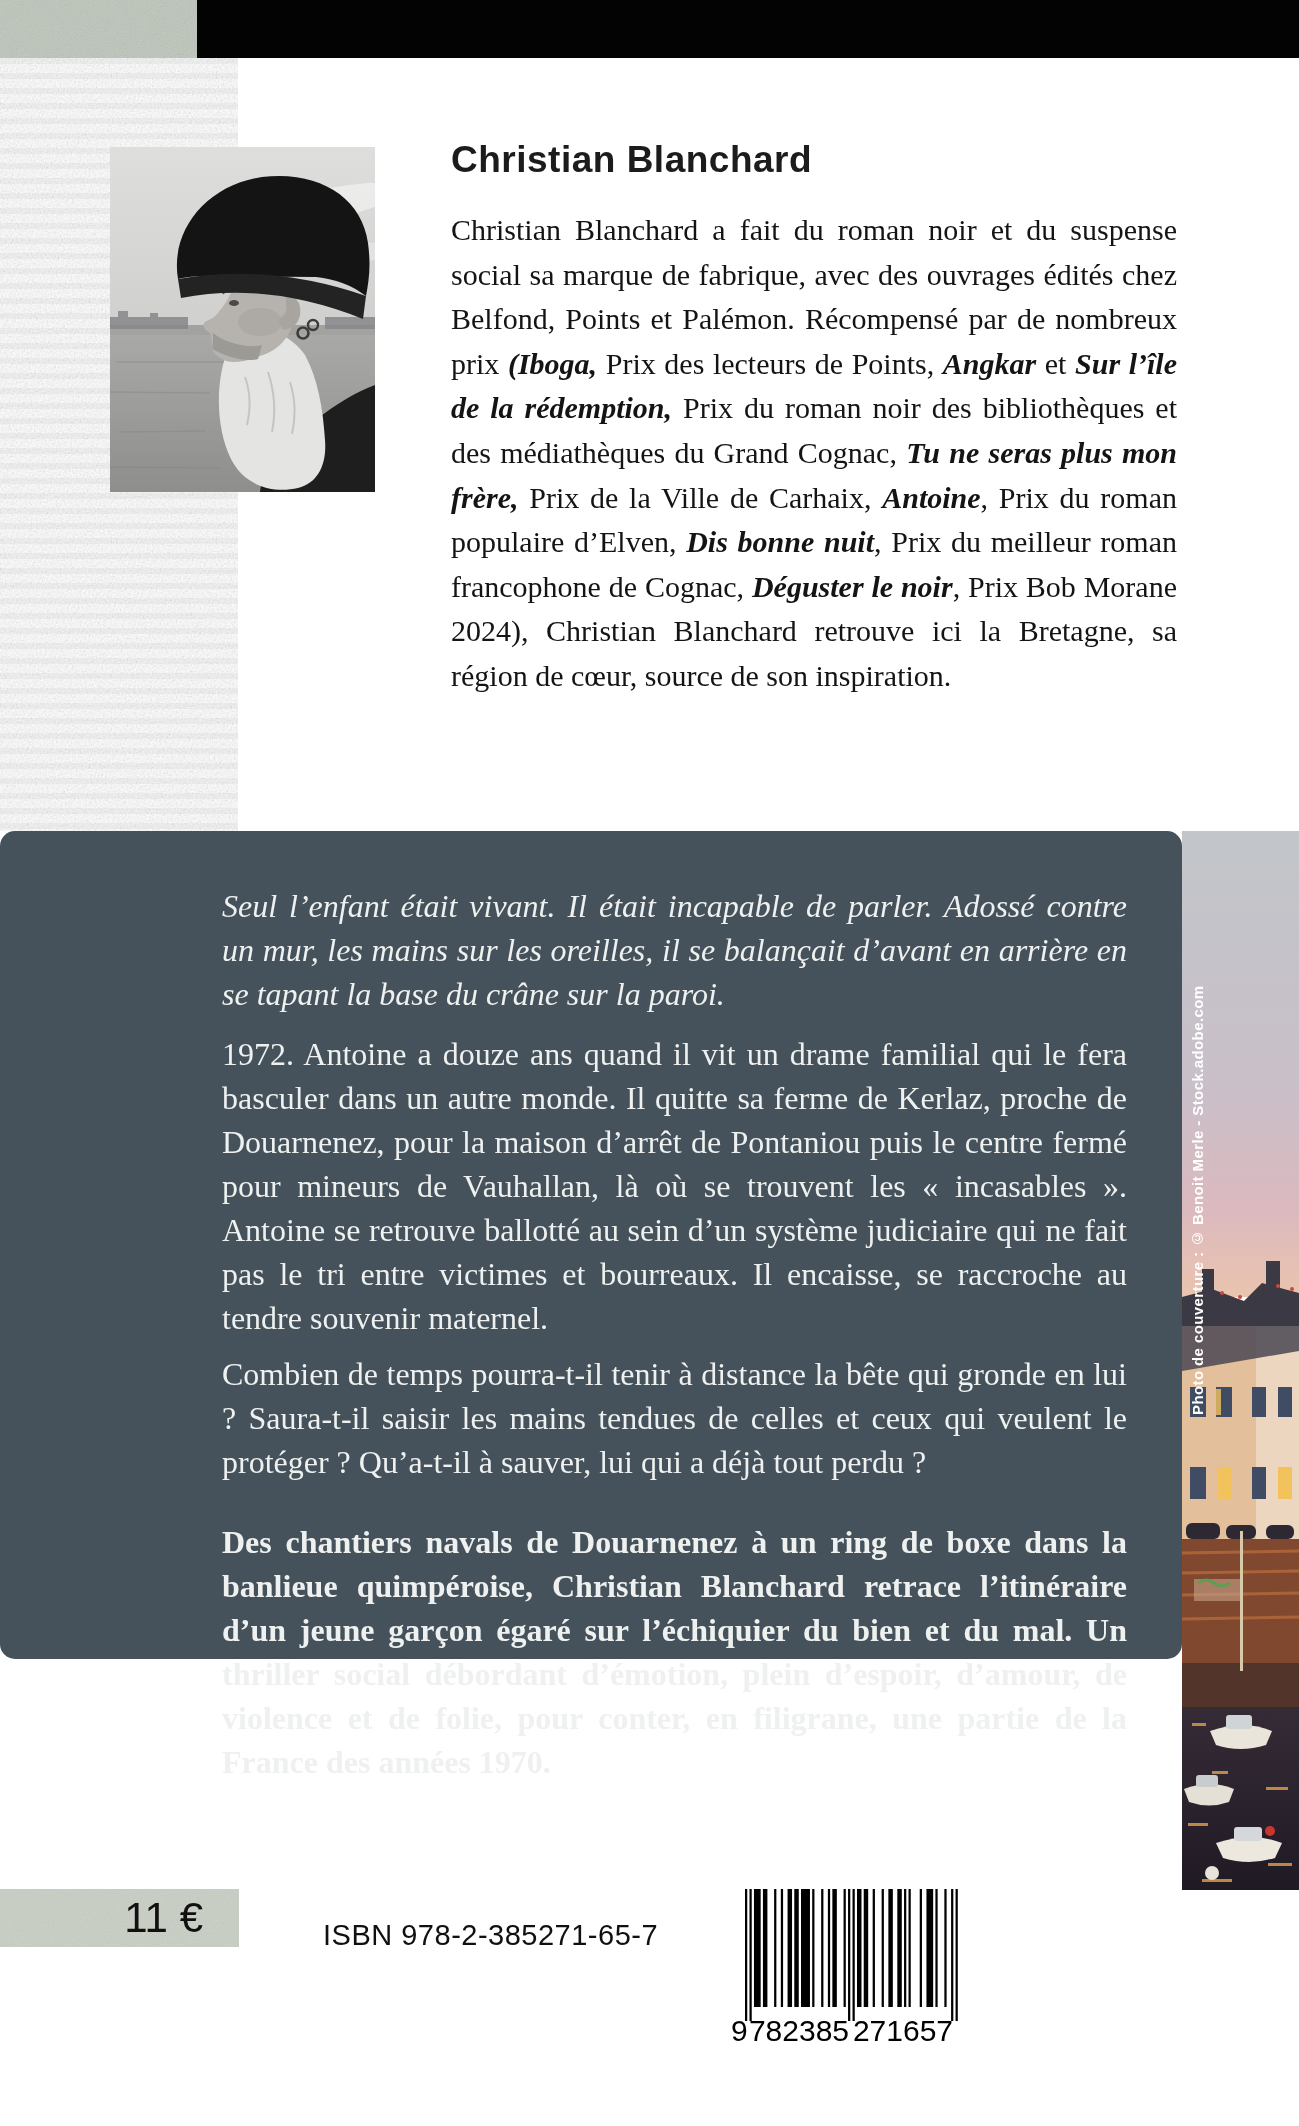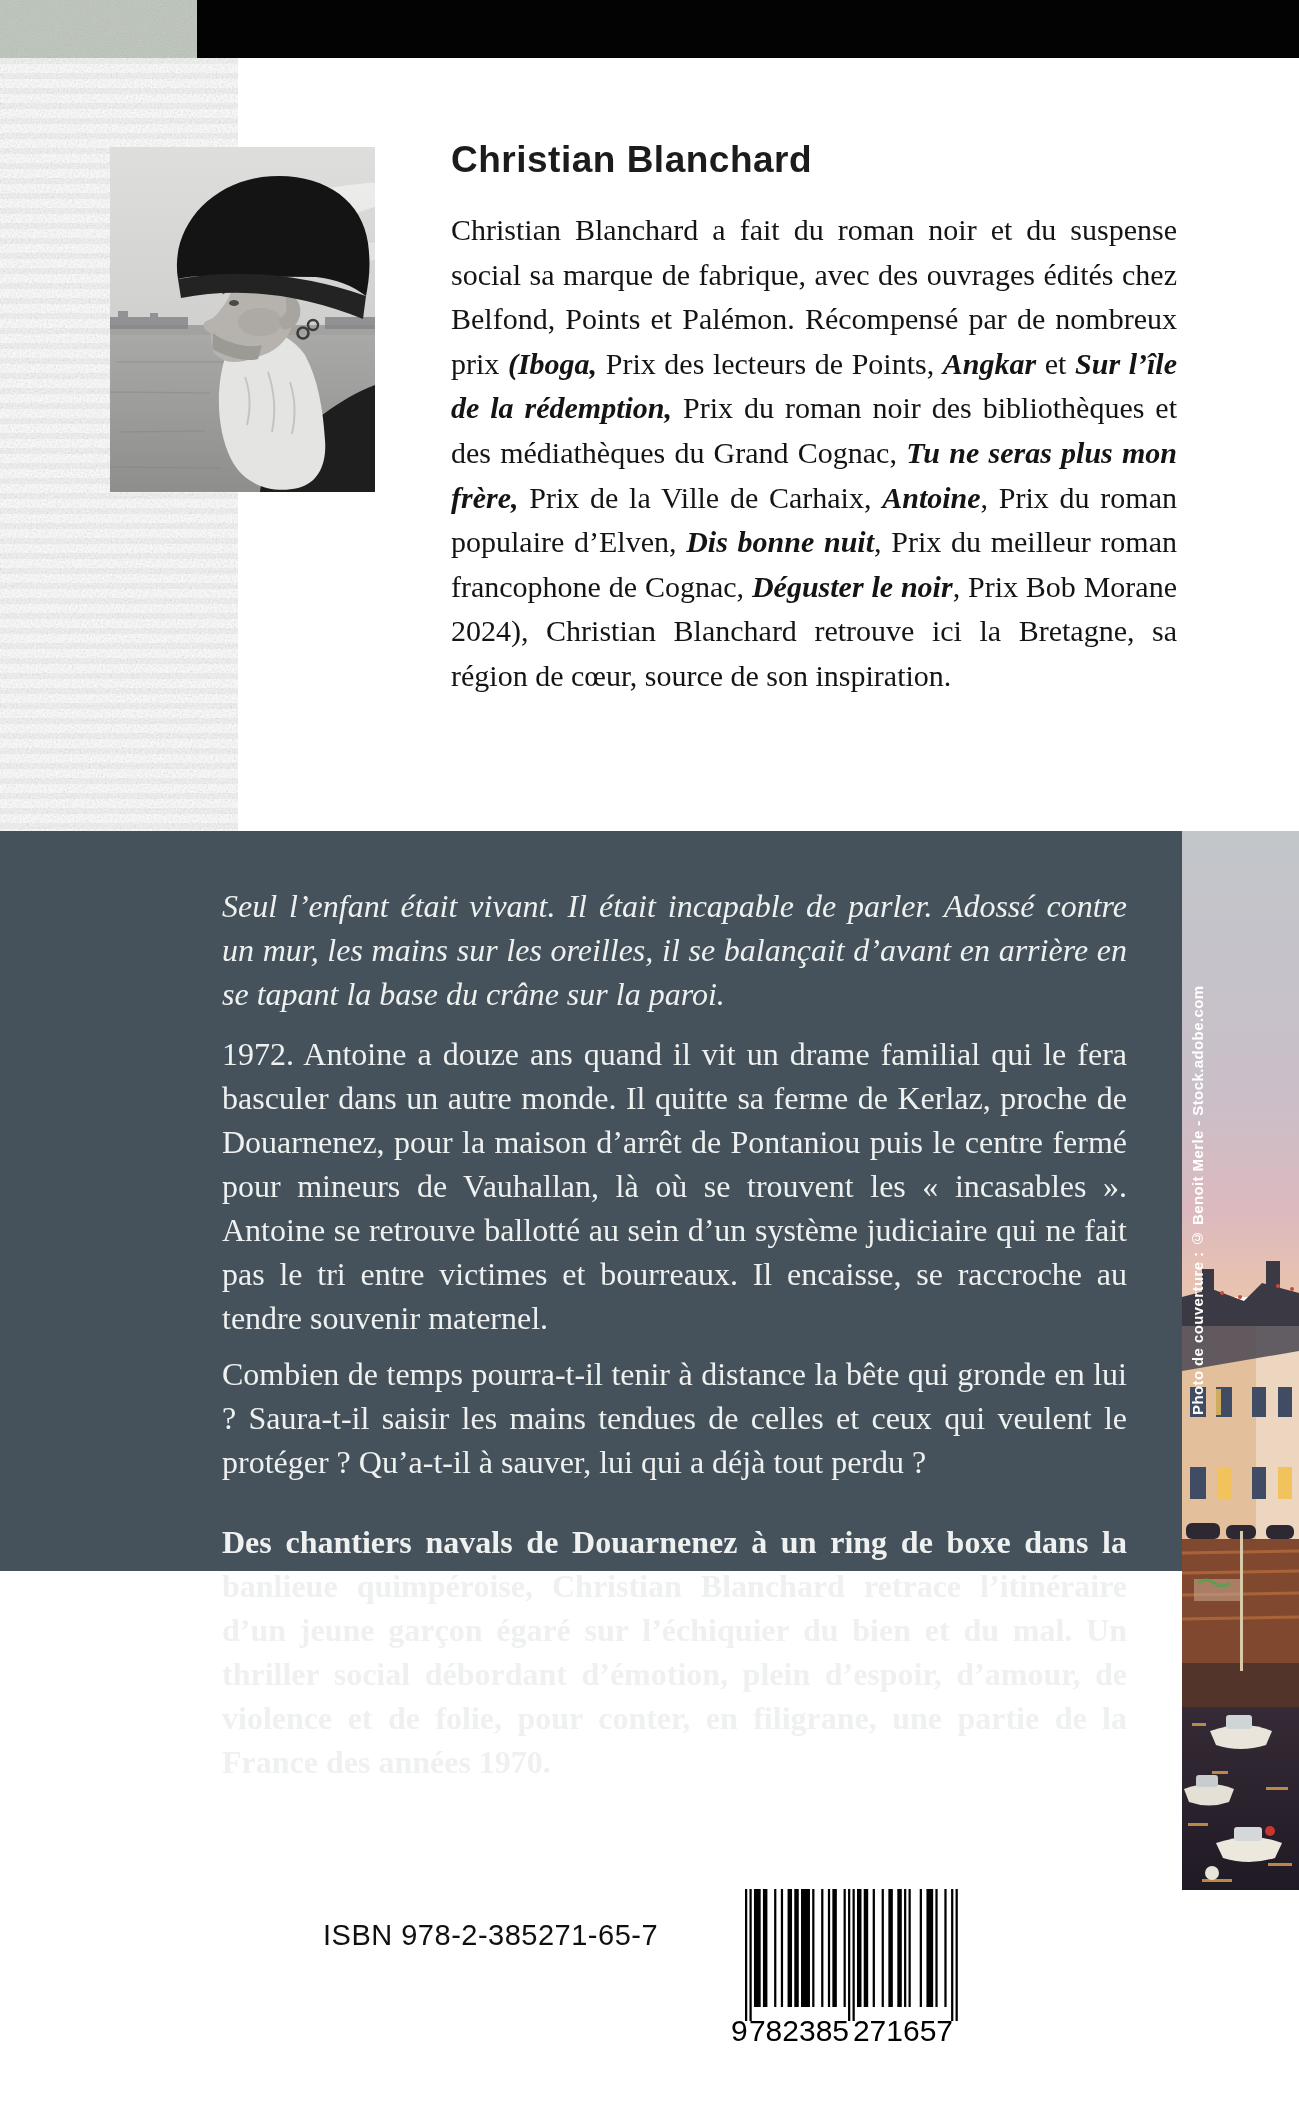--- a/index.html
+++ b/index.html
@@ -21,21 +21,21 @@
   .photo{left:110px;top:147px;width:265px;height:345px;}
 
   
   .bio{left:407px;top:141px;width:726px;color:#141414;margin-left:44px;}
   .bio h1{margin:0 0 29px 0;font-family:"Liberation Sans",sans-serif;font-weight:bold;
           font-size:37px;line-height:38px;letter-spacing:.5px;color:#1c1c1c;}
   .bio p{margin:0;font-size:30px;line-height:44.6px;text-align:justify;}
   .bi{font-weight:bold;font-style:italic;}
 
   
-  .dark{left:0;top:831px;width:1182px;height:740px;background:#46525b;}
+  .dark{left:0;top:831px;width:1182px;height:828px;background:#46525b;border-radius:15px;}
   .dark-text{position:absolute;left:222px;top:53px;width:905px;color:#eef1ef;}
   .dark-text p{margin:0;font-size:32px;line-height:44px;text-align:justify;}
   .dark-text p.p1{font-style:italic;margin-bottom:16px;}
   .dark-text p.p2{margin-bottom:12px;}
   .dark-text p.p3{margin-bottom:36px;}
   .dark-text p.p4{font-weight:bold;}
 
   
   .harbor{left:1182px;top:831px;width:117px;height:1059px;}
   .credit{left:1189px;top:895px;height:520px;width:24px;color:#ffffff;
@@ -224,20 +224,26 @@
         <path d="M34 1012 q36 -12 66 0 l-7 15 q-26 8 -52 0 Z" fill="#ece8dd"></path>
         <rect x="52" y="996" width="28" height="14" rx="3" fill="#d4d8da"></rect>
         <circle cx="88" cy="1000" r="5" fill="#c9362e"></circle>
         <circle cx="30" cy="1042" r="7" fill="#e8e4d9"></circle>
       </g>
     </svg>
   </div>
 
   <div class="abs credit">Photo de couverture : © Benoit Merle - Stock.adobe.com</div>
 
+  <div class="abs price-box">
+    <svg>
+        <rect width="100%" height="100%" filter="url(#nz1)" opacity="0.18"></rect>
+      </svg>
+    <span style="position:relative;">11 €</span>
+  </div>
 
   <div class="abs isbn">ISBN 978-2-385271-65-7</div>
 
   <div class="abs barcode">
     <svg viewBox="0 0 250 160">
       <g>
           <rect x="18.00" y="0" width="2.24" height="132"></rect>
           <rect x="22.48" y="0" width="2.24" height="132"></rect>
           <rect x="26.96" y="0" width="6.72" height="118"></rect>
           <rect x="35.92" y="0" width="4.48" height="118"></rect>

